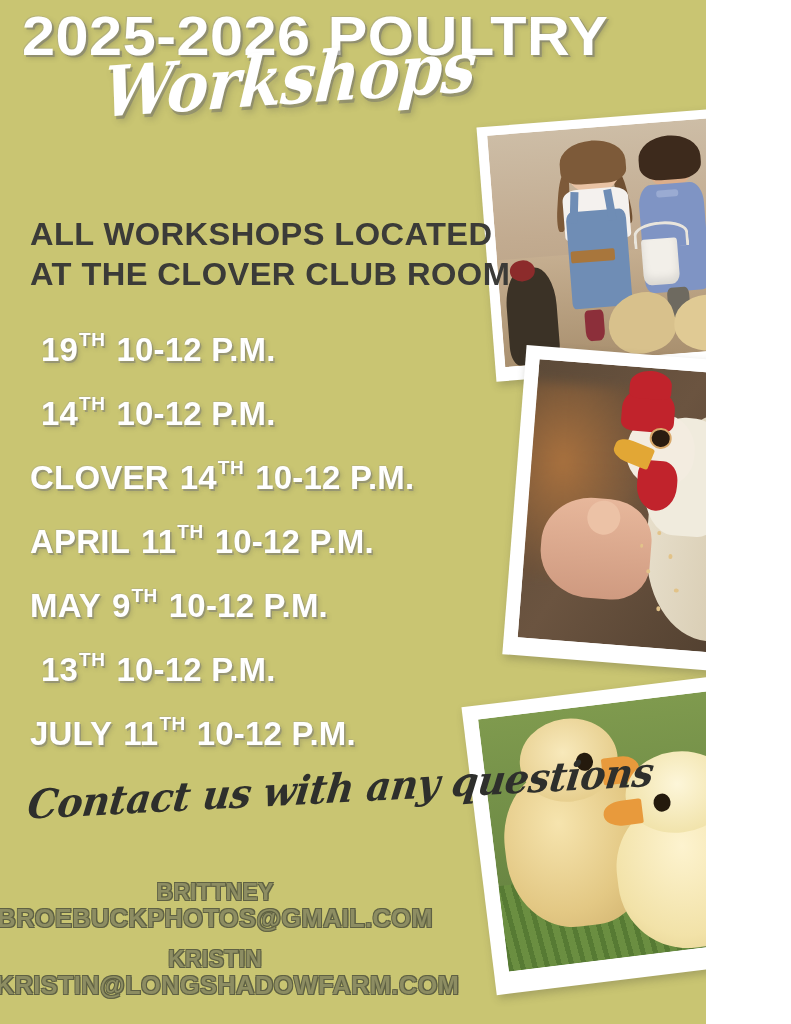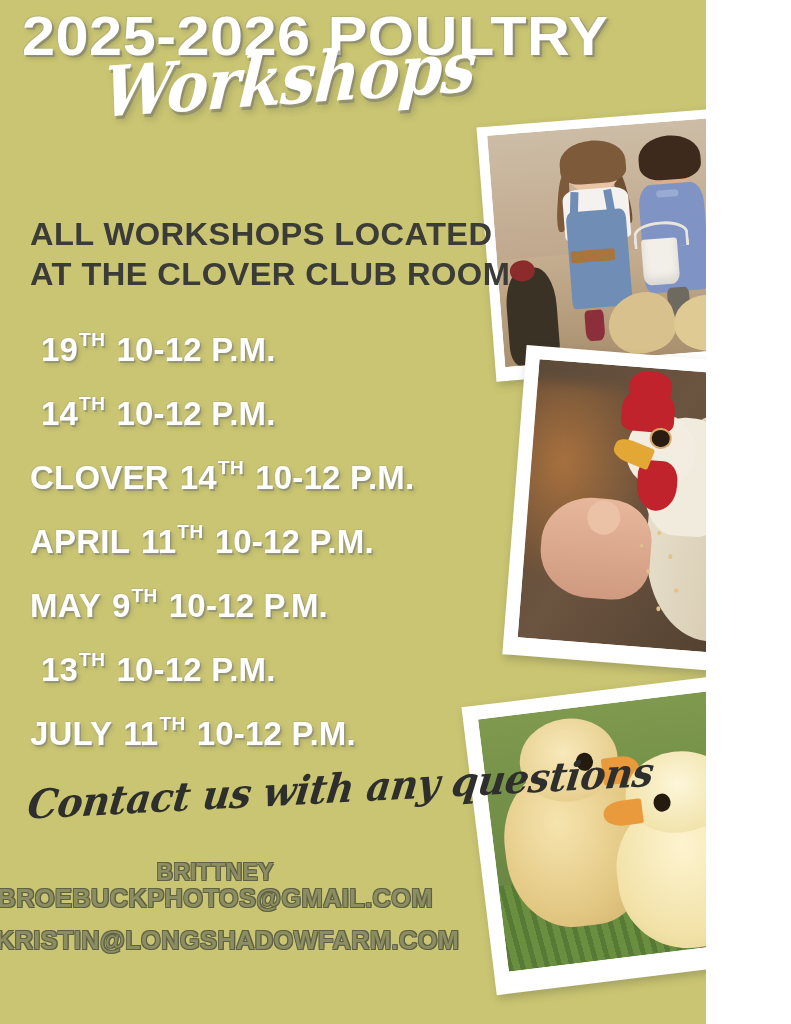--- a/index.html
+++ b/index.html
@@ -121,21 +121,21 @@
     color: #2e2f2c;
     white-space: nowrap;
     transform: rotate(-3deg) skewX(-10deg) scaleY(1.05);
     transform-origin: left center;
   }
 
   
   .contacts {
     position: absolute;
     left: 0px;
-    top: 860px;
+    top: 880px;
     width: 430px;
     z-index: 30;
     text-align: center;
   }
   .contact-entry { margin-bottom: 14px; }
   .contact-name,
   .contact-email {
     font-weight: bold;
     color: #8d8d62;
     letter-spacing: 0.3px;
@@ -442,17 +442,18 @@
   </div>
 
   <div class="contact-script">Contact us with any questions</div>
 
   <div class="contacts">
     <div class="contact-entry">
       <div class="contact-name">BRITTNEY</div>
       <div class="contact-email">BROEBUCKPHOTOS@GMAIL.COM</div>
     </div>
     <div class="contact-entry">
+      <div class="contact-name">KRISTIN</div>
       <div class="contact-email">KRISTIN@LONGSHADOWFARM.COM</div>
     </div>
   </div>
 
 </div>
 
 </body></html>

